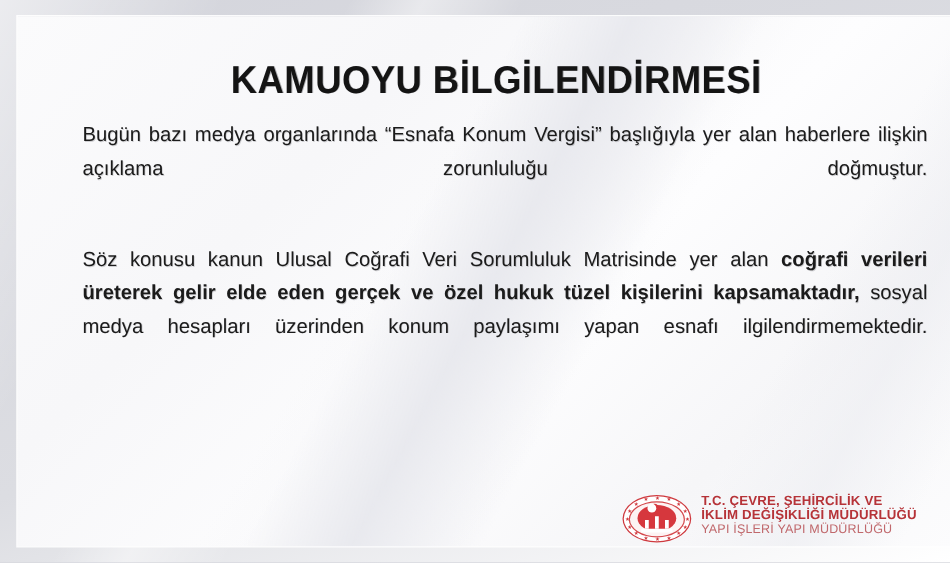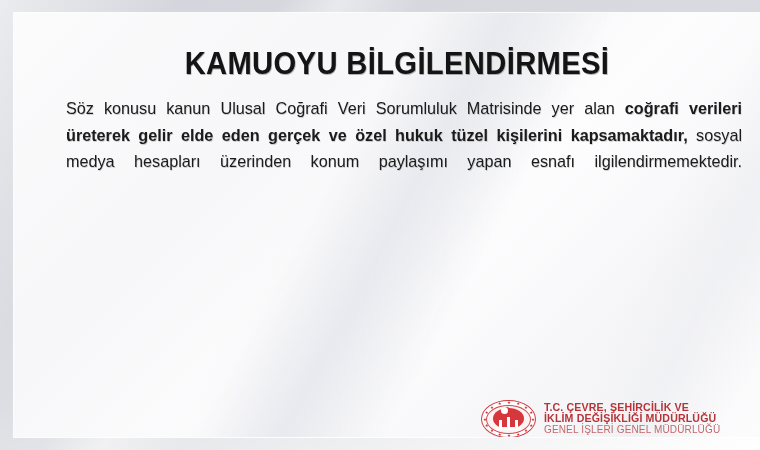--- a/index.html
+++ b/index.html
@@ -96,26 +96,26 @@
   
   .para::after {
     content: "";
     display: inline-block;
     width: 100%;
   }
 
   
   #logo {
     position: absolute;
-    left: 451px;
+    left: 468px;
     top: 383px;
     width: 245px;
     height: 46px;
     display: flex;
-    align-items: center;
+    align-items: flex-start;
     gap: 8px;
   }
   #emblem {
     position: relative;
     width: 55px;
     height: 38px;
     flex: 0 0 auto;
   }
   #emblem .ring {
     position: absolute;
@@ -219,20 +219,21 @@
 <body>
 
 <div id="page">
   <div id="card">
     <div id="card-inner">
 
       <div id="headline">KAMUOYU BİLGİLENDİRMESİ</div>
 
       <div id="body-text">
 
+        <p class="para"><span>Bugün bazı medya organlarında “Esnafa Konum Vergisi” başlığıyla yer alan haberlere ilişkin açıklama zorunluluğu doğmuştur.</span></p>
 
         <p class="para"><span>Söz konusu kanun Ulusal Coğrafi Veri Sorumluluk Matrisinde yer alan </span><b>coğrafi verileri üreterek gelir elde eden gerçek ve özel hukuk tüzel kişilerini kapsamaktadır,</b><span> sosyal medya hesapları üzerinden konum paylaşımı yapan esnafı ilgilendirmemektedir.</span></p>
 
 
       </div>
 
       <div id="logo">
         <div id="emblem">
           <div class="ring"></div>
           <div class="ring-inner"></div>
@@ -259,19 +260,19 @@
           <div class="bars">
             <i></i>
               <i></i>
               <i></i>
           </div>
           <div class="base"></div>
         </div>
         <div id="logo-text">
           <div id="logo-line1">T.C. ÇEVRE, ŞEHİRCİLİK VE</div>
           <div id="logo-line2">İKLİM DEĞİŞİKLİĞİ MÜDÜRLÜĞÜ</div>
-          <div id="logo-line3">GENEL İŞLERİ GENEL MÜDÜRLÜĞÜ</div>
+          <div id="logo-line3">YAPI İŞLERİ YAPI MÜDÜRLÜĞÜ</div>
         </div>
       </div>
 
     </div>
   </div>
 </div>
 
 </body></html>

